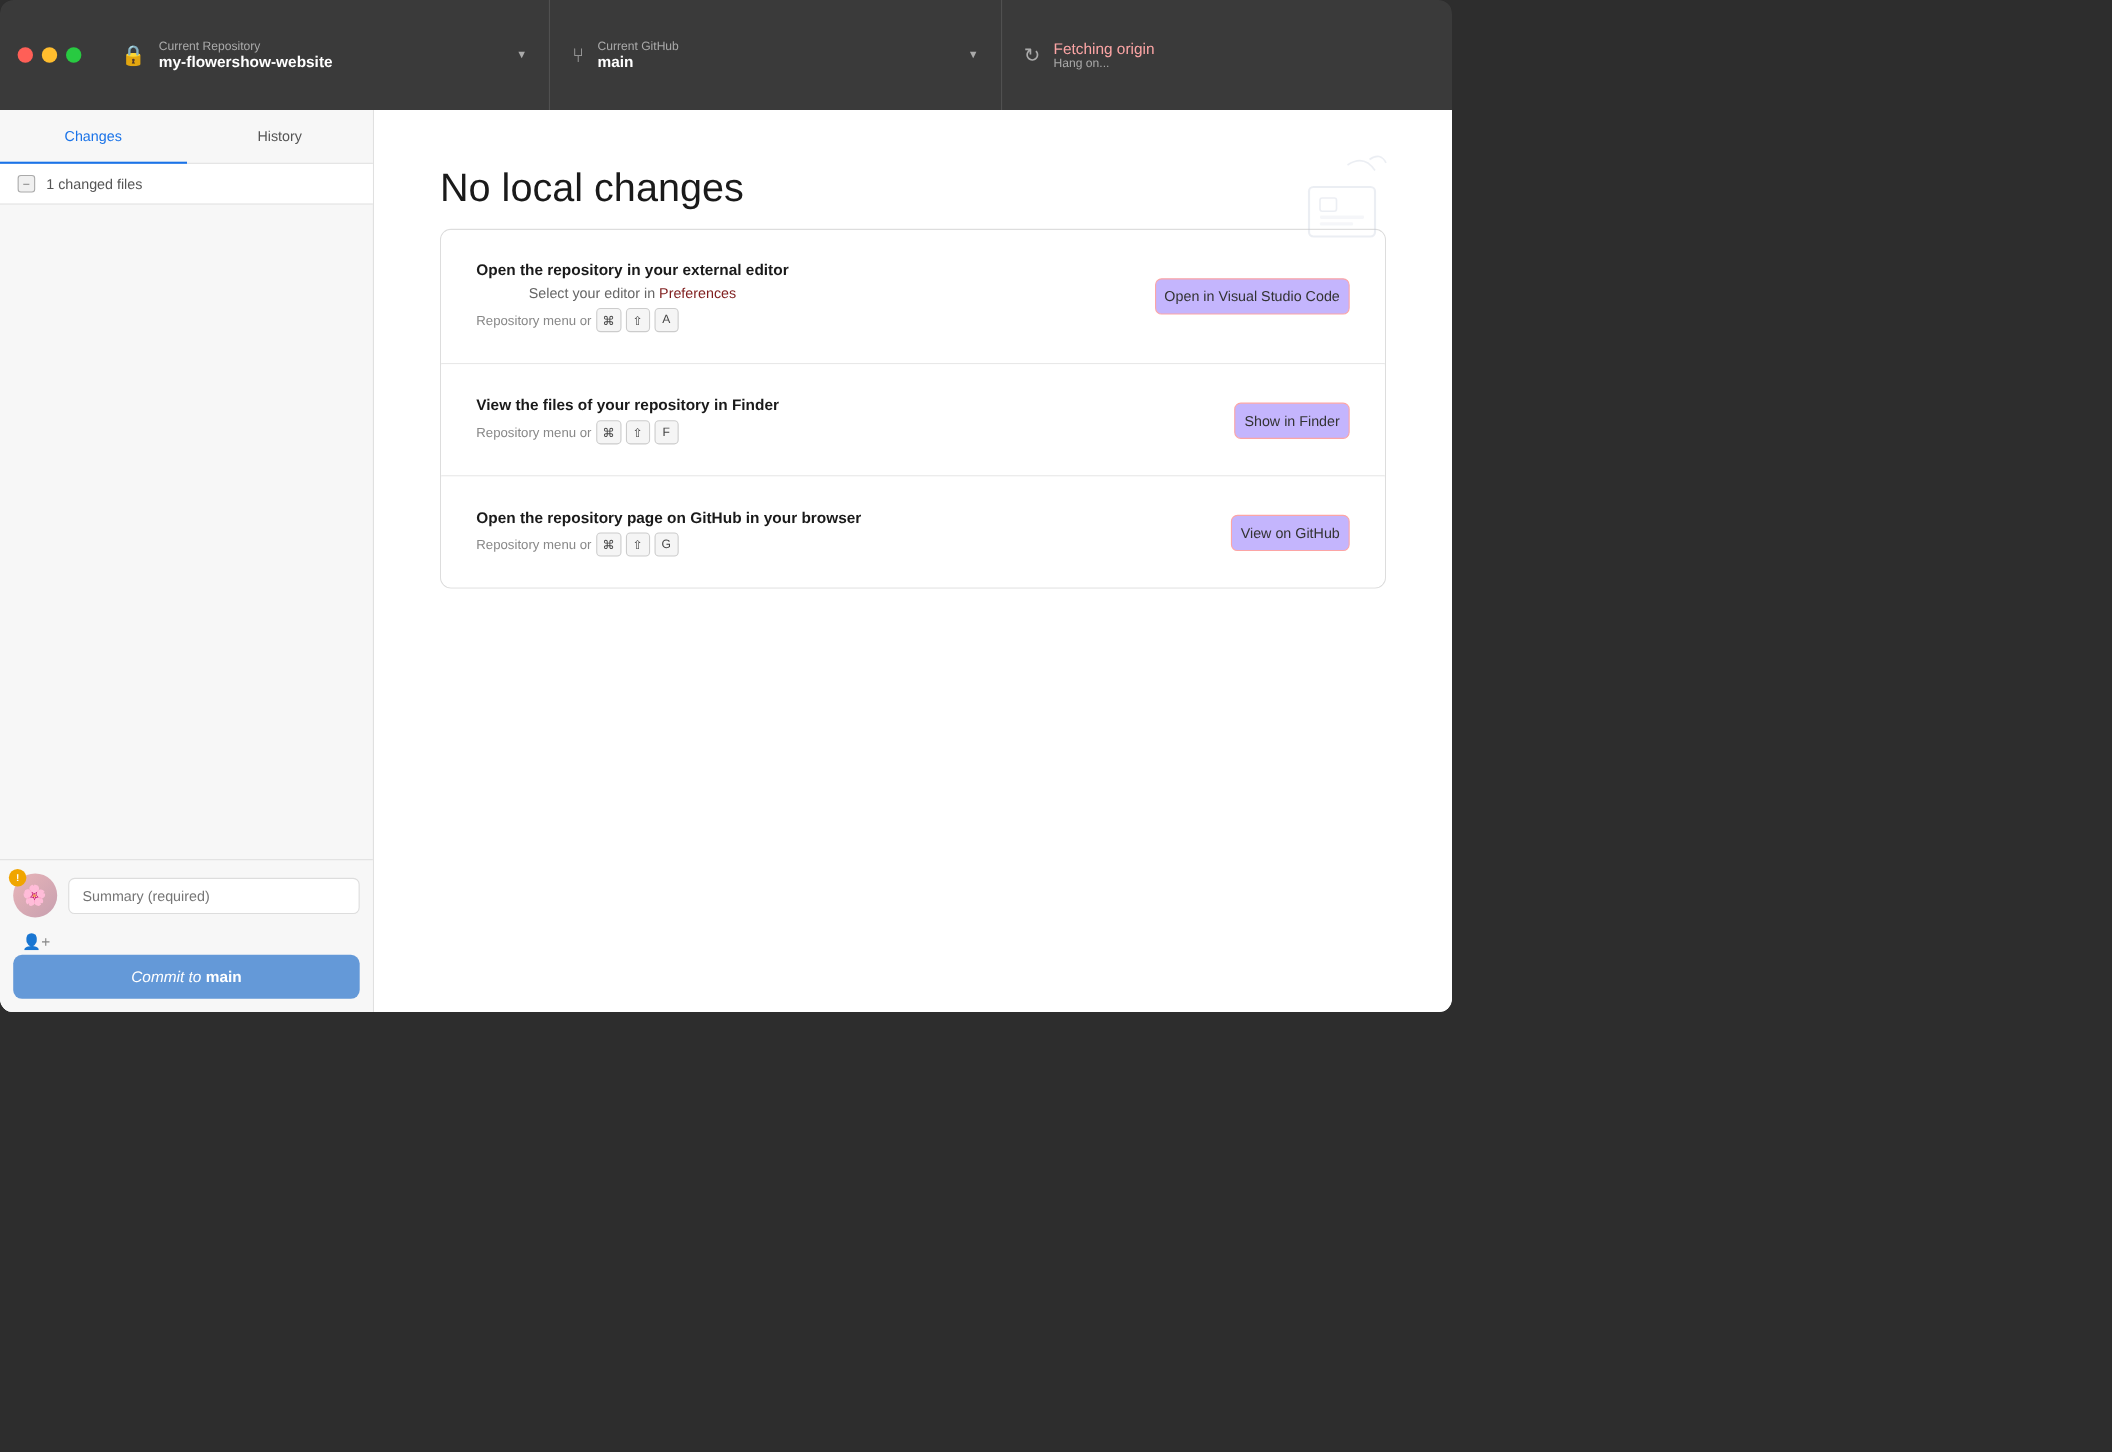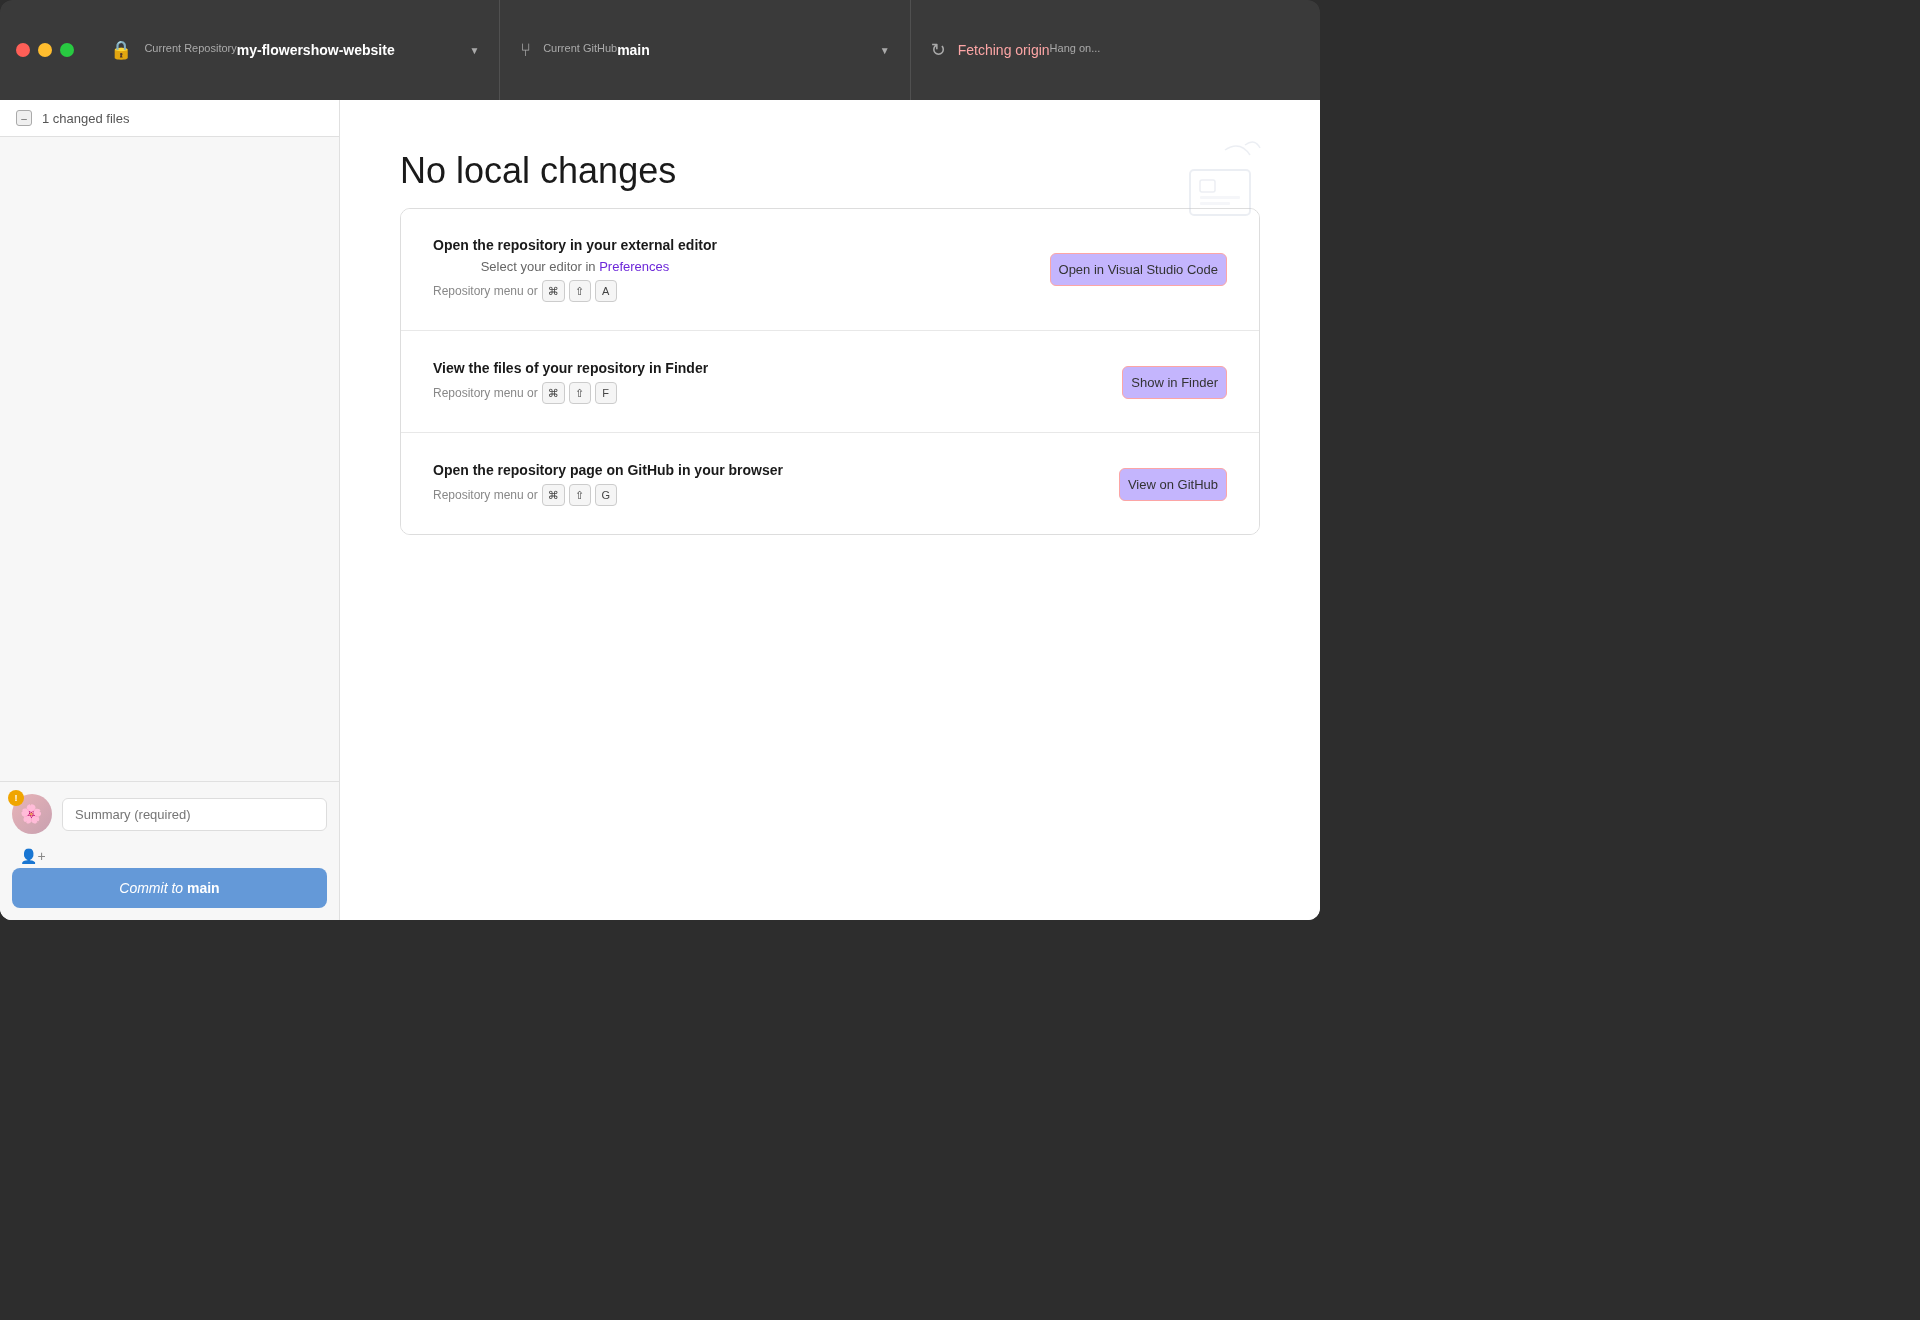--- a/index.html
+++ b/index.html
@@ -43,21 +43,21 @@
       flex: 1;
     }
     .titlebar-section:last-child { border-right: none; }
 
     .section-icon {
       color: #aaa;
       font-size: 18px;
     }
     .section-text {
       display: flex;
-      flex-direction: row;
+      flex-direction: column;
     }
     .section-label {
       font-size: 11px;
       color: #aaa;
     }
     .section-value {
       font-size: 14px;
       color: #fff;
       font-weight: 600;
     }
@@ -283,21 +283,21 @@
     .action-title {
       font-size: 14px;
       font-weight: 600;
       color: #1a1a1a;
     }
     .action-desc {
       font-size: 13px;
       color: #666;
     }
     .action-desc a {
-      color: #6d28d9;
+      color: #7f1d1d;
       text-decoration: none;
     }
     .action-shortcut {
       font-size: 12px;
       color: #888;
       display: flex;
       align-items: center;
       gap: 4px;
     }
     .kbd {
@@ -364,20 +364,24 @@
         <span class="section-label">Hang on...</span>
       </div>
     </div>
   </div>
 </div>
 
 <div class="main-layout">
 
   <div class="sidebar">
 
+    <div class="tabs">
+      <div class="tab active">Changes</div>
+      <div class="tab">History</div>
+    </div>
 
     <div class="changed-files-bar">
       <div class="checkbox">–</div>
       <span class="changed-files-text">1 changed files</span>
     </div>
 
     <div style="flex:1;"></div>
 
     <div class="sidebar-bottom">
       

